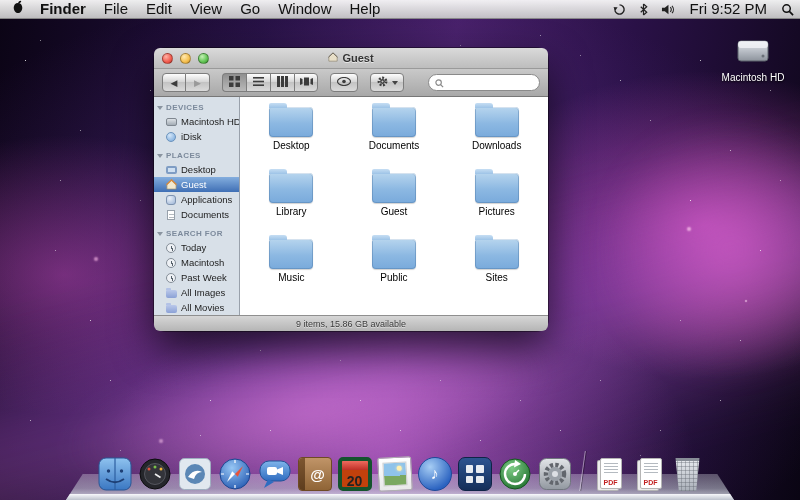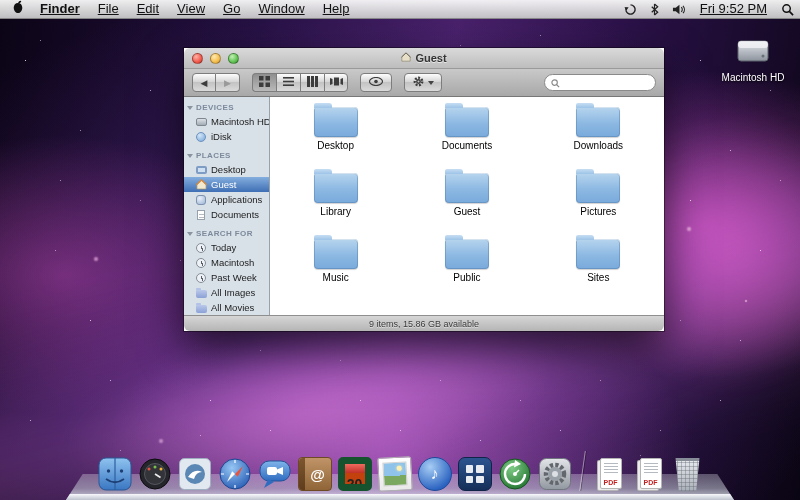--- a/index.html
+++ b/index.html
@@ -42,36 +42,36 @@
     500px 65px 0 0 rgba(255,255,255,.55),460px 45px 0 0 rgba(255,255,255,.4),420px 85px 0 0 rgba(255,255,255,.5),
     380px 55px 0 0 rgba(255,255,255,.45); }
   .stars2 { position:absolute; top:0; left:0; width:2px; height:2px; z-index:3; border-radius:50%; background:transparent;
     box-shadow:688px 228px 2px 1px rgba(255,200,240,.8),95px 258px 2px 1px rgba(255,190,235,.7),
     745px 300px 1px 0 rgba(255,220,245,.8),160px 440px 2px 1px rgba(255,200,240,.6); }
 
   
   .menubar { position:absolute; top:0; left:0; right:0; height:19px; z-index:60;
     background:linear-gradient(rgba(250,250,250,.95), rgba(205,205,205,.92));
     border-bottom:1px solid rgba(50,50,50,.55);
-    display:flex; justify-content:space-between; align-items:center; font-size:13px; color:#111;text-decoration:underline; }
+    display:flex; justify-content:space-between; align-items:center; font-size:15px; color:#111; }
   .mb-left, .mb-right { display:flex; align-items:center; height:100%; }
   .mb-item { padding:0 9px; line-height:18px; cursor:default; }
   .appname { font-weight:bold; }
   .apple { padding:0 7px 0 12px; display:flex; align-items:center; }
   .mb-status { padding:0 6px; display:flex; align-items:center; }
   .mb-clock { padding:0 8px; line-height:18px; }
 
   
   .hd-desktop { position:absolute; top:36px; right:12px; width:70px; z-index:10;
     display:flex; flex-direction:column; align-items:center; gap:2px; cursor:default; }
   .hd-label { font-size:10px; color:#fff; text-shadow:0 1px 2px rgba(0,0,0,.95); white-space:nowrap; }
 
   
-  .window { position:absolute; left:184px; top:48px; width:480px; height:283px; z-index:40;
-    border-radius:0; background:#fff;
+  .window { position:absolute; left:154px; top:48px; width:394px; height:283px; z-index:40;
+    border-radius:12px; background:#fff;
     box-shadow:0 18px 40px rgba(0,0,0,.65), 0 0 0 1px rgba(0,0,0,.4); }
   .titlebar { height:21px; background:linear-gradient(#dadada,#bdbdbd); border-radius:6px 6px 0 0;
     border-bottom:1px solid #9a9a9a; position:relative; display:flex; align-items:center; justify-content:center; }
   .traffic { position:absolute; left:8px; top:5px; display:flex; gap:7px; }
   .tl { width:11px; height:11px; border-radius:50%; border:1px solid rgba(0,0,0,.3); }
   .tl-red    { background:radial-gradient(circle at 35% 30%, #ffb3a6, #f15b4e 60%, #c8392e); }
   .tl-yellow { background:radial-gradient(circle at 35% 30%, #ffe9b0, #f5bf4f 60%, #c8912e); }
   .tl-green  { background:radial-gradient(circle at 35% 30%, #c4f0b4, #61c454 60%, #3d8f33); }
   .title { display:flex; gap:4px; align-items:center; font-size:11px; font-weight:bold; color:#333;
     text-shadow:0 1px 0 rgba(255,255,255,.6); }
@@ -141,21 +141,21 @@
     background:linear-gradient(rgba(240,243,248,.30), rgba(200,206,216,.55) 55%, rgba(232,237,245,.85));
     clip-path:polygon(2.5% 0, 97.5% 0, 100% 100%, 0 100%); }
   .dock-shelf::after { content:""; position:absolute; left:0; right:0; bottom:0; height:6px;
     background:linear-gradient(rgba(252,253,255,.95), rgba(188,194,204,.92)); }
   .dock-icons { position:absolute; left:0; right:0; bottom:9px; display:flex; justify-content:center;
     align-items:flex-end; gap:6px; }
   .di { width:34px; height:34px; position:relative; flex:none; cursor:default; }
   .dock-divider { width:1px; height:40px; margin:0 4px; background:rgba(255,255,255,.45);
     box-shadow:1px 0 0 rgba(0,0,0,.35); transform:skewX(-8deg); }
 
-  .di-ical { background:#c2410c; border:7px solid #14532d; border-radius:5px; overflow:hidden; }
+  .di-ical { background:#c2410c; border:4px solid #14532d; border-radius:5px; overflow:hidden; }
   .ical-top { height:9px; background:linear-gradient(#ef6a5e,#c03027); }
   .ical-day { display:block; text-align:center; font-size:14px; font-weight:bold; color:#222; line-height:23px; }
 
   .di-preview { background:linear-gradient(#ffffff,#e8e8e8); border:1px solid #b0b0b0; border-radius:3px; transform:rotate(-3deg); }
   .di-preview .photo { position:absolute; inset:4px; border:1px solid #cfcfcf;
     background:linear-gradient(#8fc3ea 0 58%, #7aa85f 58% 100%); }
   .di-preview .photo::after { content:""; position:absolute; right:4px; top:3px; width:5px; height:5px;
     border-radius:50%; background:#fff0b0; box-shadow:0 0 3px #fff0b0; }
 
   .di-itunes { border-radius:50%; background:radial-gradient(circle at 35% 28%, #a6cdf4, #2a62c0 75%);

